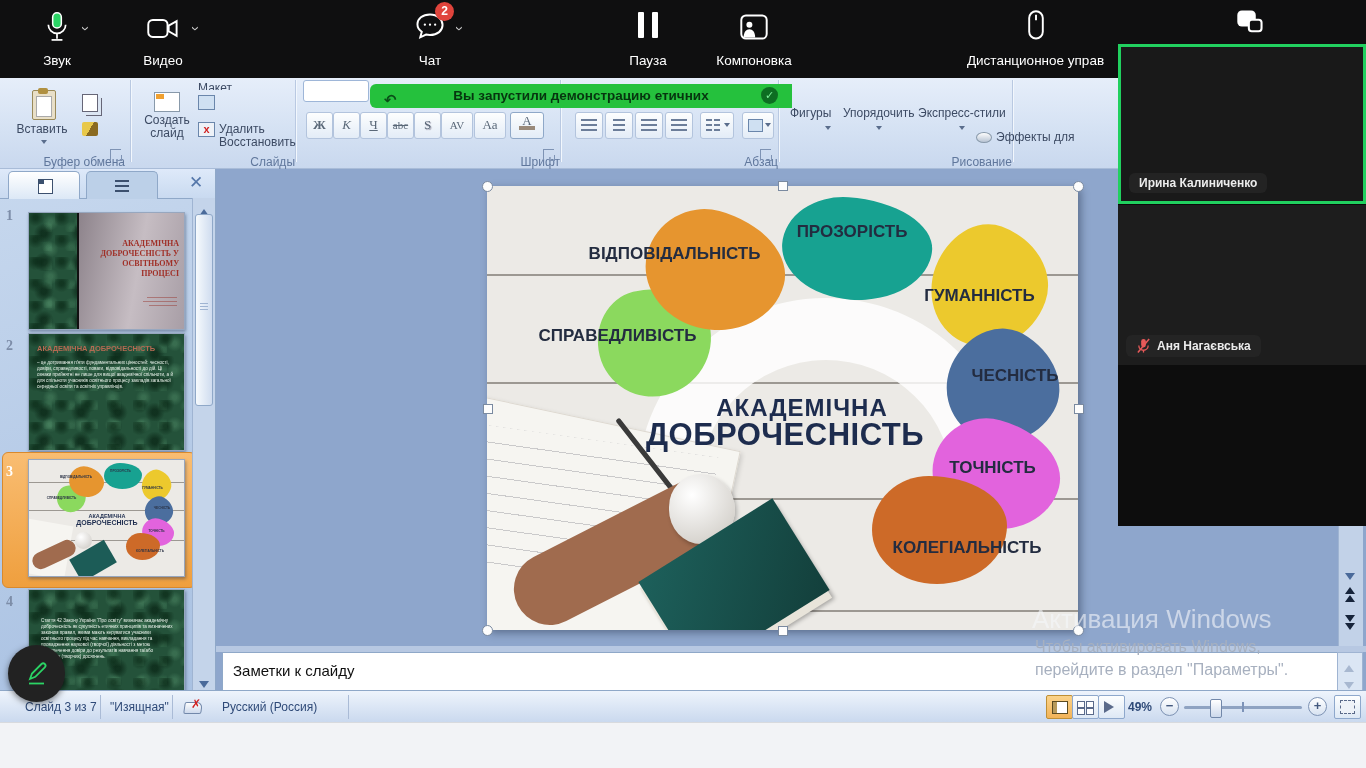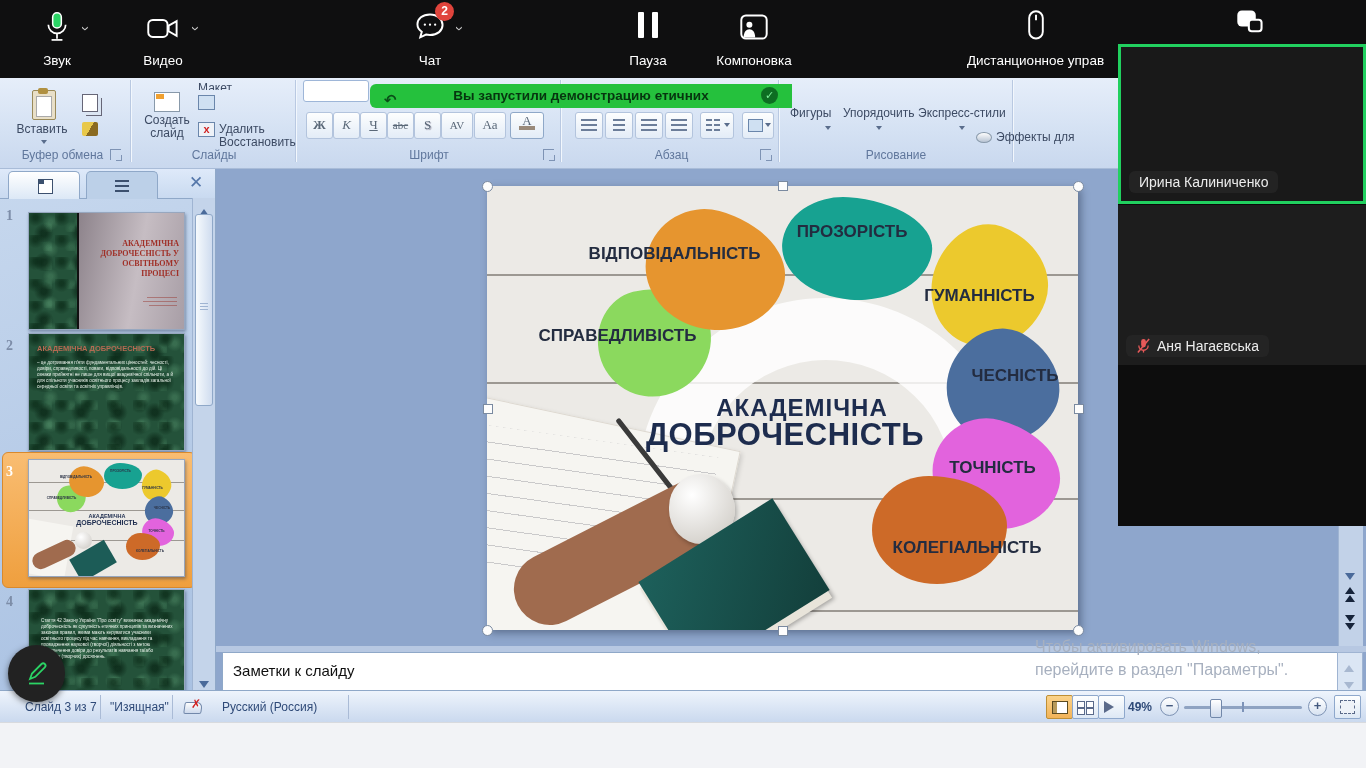--- a/index.html
+++ b/index.html
@@ -18,21 +18,21 @@
     font-size:12px;line-height:19px;text-align:center;font-weight:bold;z-index:2;}
   .sharebtn{width:36px;height:36px;border-radius:9px;background:#27c868;position:relative;}
   .sharearrow{position:absolute;left:50%;top:7px;transform:translateX(-50%);width:0;height:0;
     border-left:7px solid transparent;border-right:7px solid transparent;border-bottom:9px solid #fff;}
   .sharestem{position:absolute;left:50%;top:15px;transform:translateX(-50%);width:5px;height:13px;background:#fff;}
   .pausebars span{display:inline-block;width:6px;height:26px;background:#fff;margin:0 4px;border-radius:1px;}
 
   
   .ribbon{left:0;top:78px;width:1366px;height:90px;background:linear-gradient(#e6eefa,#d4e1f3 60%,#c9d8ee);
     border-bottom:1px solid #a9bcd8;z-index:5;}
-  .rgrp-label{position:absolute;top:70px;font-size:12px;color:#60779c;text-align:center;}
+  .rgrp-label{position:absolute;top:77px;font-size:12px;color:#60779c;text-align:right;}
   .rsep{position:absolute;top:2px;height:82px;width:1px;background:#b9c9e2;border-right:1px solid #f2f7fd;}
   .launcher{position:absolute;width:10px;height:10px;border-left:1px solid #7e93b4;border-top:1px solid #7e93b4;}
   .launcher:after{content:"";position:absolute;right:-1px;bottom:-1px;width:5px;height:5px;
     border-right:1.5px solid #7e93b4;border-bottom:1.5px solid #7e93b4;}
   .rbtn-txt{font-size:12px;color:#3c4a63;white-space:nowrap;}
   .dda{display:inline-block;width:0;height:0;border-left:3.5px solid transparent;border-right:3.5px solid transparent;
     border-top:4px solid #5a6d8c;vertical-align:middle;}
   .fontbtn{position:absolute;top:34px;width:25px;height:25px;border:1px solid #b3c4dd;border-radius:3px;
     background:linear-gradient(#fdfefe,#e3ecf7);color:#5a6878;text-align:center;line-height:24px;
     font-size:13px;font-family:"Liberation Serif",serif;}
@@ -116,21 +116,21 @@
     border:1px solid #7288aa;border-radius:2px;}
 
   
   .taskbar{left:0;top:722px;width:1366px;height:46px;background:#f2f3f6;border-top:1px solid #d8dade;z-index:40;
     font-size:13px;color:#222;}
 
   
   .vpanel{left:1118px;top:44px;width:248px;height:482px;background:#0d0d0d;z-index:55;}
   .vtile{position:absolute;left:0;width:248px;box-sizing:border-box;}
   .vpill{position:absolute;left:8px;bottom:8px;background:rgba(38,38,38,.82);border-radius:6px;
-    padding:3px 10px;color:#ececec;font-size:14px;display:flex;align-items:center;gap:6px;white-space:nowrap;}
+    padding:3px 10px;color:#ececec;font-size:12px;display:flex;align-items:center;gap:6px;white-space:nowrap;font-weight:bold;}
 
   
   .fab{left:8px;top:645px;width:57px;height:57px;border-radius:50%;background:#222;z-index:60;
     box-shadow:0 2px 6px rgba(0,0,0,.5);display:flex;align-items:center;justify-content:center;}
 
   
   .mpet{position:absolute;border-radius:42% 58% 52% 48%/50% 46% 54% 50%;}
   .mlab{position:absolute;font-size:3.2px;font-weight:bold;color:#2a3245;text-align:center;white-space:nowrap;}
   .redline{background:#9a3b35;}
 </style>
@@ -283,20 +283,21 @@
       <div class="ab" style="left:6px;top:398px;"><span class="tri dn"></span></div>
       <div class="ab" style="left:6px;top:418px;line-height:5px;">
         <span class="tri up" style="border-bottom-color:#16243a;"></span><br><span class="tri up" style="border-bottom-color:#16243a;"></span>
       </div>
       <div class="ab" style="left:6px;top:446px;line-height:5px;">
         <span class="tri dn" style="border-top-color:#16243a;"></span><br><span class="tri dn" style="border-top-color:#16243a;"></span>
       </div>
     </div>
   </div>
 
+  <div class="ab wmark" style="left:1032px;top:604px;font-size:26px;">Активация Windows</div>
   <div class="ab wmark2" style="left:1035px;top:638px;font-size:16px;">Чтобы активировать Windows,</div>
   <div class="ab wmark2" style="left:1035px;top:661px;font-size:16px;">перейдите в раздел "Параметры".</div>
 
   <div class="ab lpanel">
     <div class="tabstrip">
       <div class="tab active" style="left:8px;width:70px;">
         <div class="ab" style="left:29px;top:7px;width:13px;height:13px;border:1.5px solid #3c506e;background:#fff;">
           <div style="width:5px;height:4px;background:#3c506e;"></div>
         </div>
       </div>

